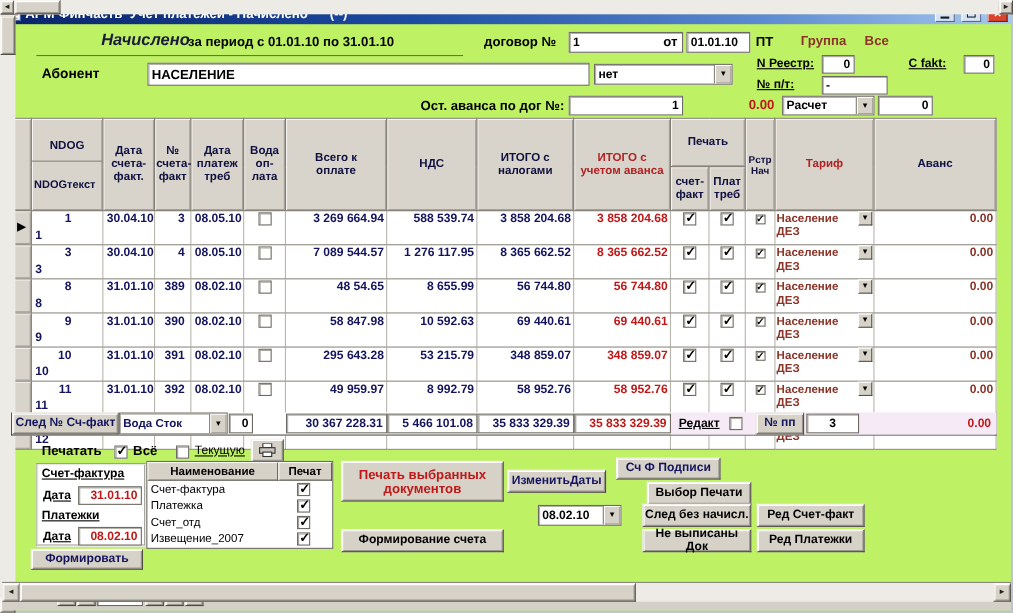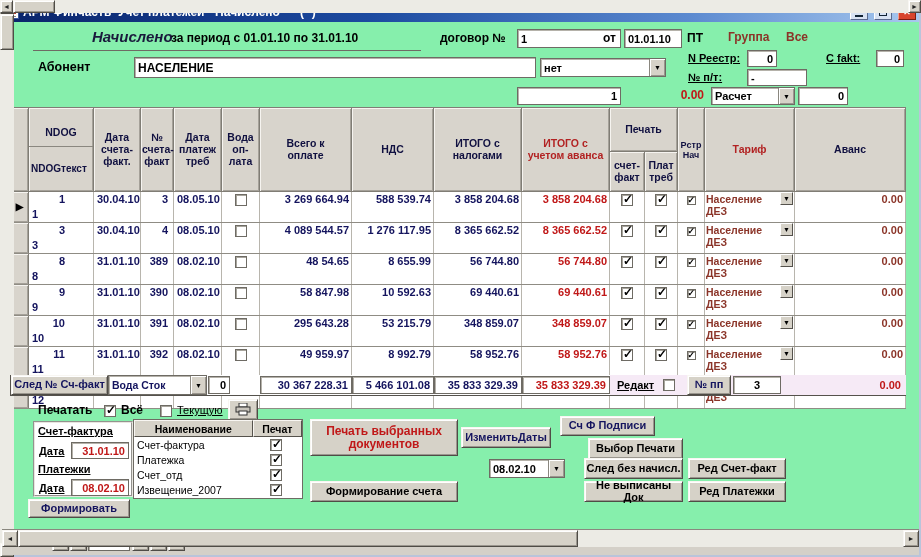--- a/index.html
+++ b/index.html
@@ -1,18 +1,18 @@
 <!DOCTYPE html>
 <html><head>
 <meta charset="utf-8">
 <style>
 *{margin:0;padding:0;box-sizing:border-box;}
 html,body{width:921px;height:557px;}
 body{font-family:"Liberation Sans",sans-serif;background:#9aa4b4;}
-.window{position:relative;width:921px;height:557px;background:#86efac;box-shadow:inset 0 0 0 2px #b9c4da;overflow:hidden;}
+.window{position:relative;width:921px;height:557px;background:#bef264;box-shadow:inset 0 0 0 2px #b9c4da;overflow:hidden;}
 
 .titlebar{position:absolute;left:2px;top:2px;right:2px;height:20px;background:linear-gradient(90deg,#0a246a 0%,#1c4aa0 40%,#5c8ad0 75%,#a8c8ee 100%);display:flex;align-items:center;padding:0 3px;gap:4px;}
 .titlebar .title{color:#fff;font-size:12px;font-weight:bold;flex:1;white-space:pre;overflow:hidden;}
 .appicon{width:14px;height:14px;background:#fff;border:1px solid #35569c;position:relative;flex:0 0 14px;}
 .appicon::before{content:"";position:absolute;left:1px;right:1px;top:1px;height:3px;background:#3a6ec4;}
 .appicon::after{content:"";position:absolute;left:2px;right:2px;top:7px;height:1px;background:#b04030;box-shadow:0 3px 0 #888;}
 .wbtn{width:18px;height:15px;display:flex;align-items:center;justify-content:center;font-size:9px;font-weight:bold;background:#d8e2f2;border:1px solid;border-color:#fff #5a6a8c #5a6a8c #fff;color:#123;margin-left:2px;}
 .wbtn.close{background:#d8442c;color:#fff;border-color:#f0a090 #7a1c10 #7a1c10 #f0a090;}
 .glyph-min{width:8px;height:2px;background:#123;margin-top:8px;}
 .glyph-max{width:8px;height:7px;border:1px solid #123;}
@@ -114,20 +114,21 @@
   <div class="lbl sm" style="left:688px;top:71px;">№ п/т:</div>
   <div class="fld" style="left:747px;top:69px;width:60px;height:17px;">-</div>
 
   <div class="lbl" style="left:38px;top:60px;font-size:12.5px;">Абонент</div>
   <div class="fld" style="left:134px;top:57px;width:402px;height:21px;font-size:12px;">НАСЕЛЕНИЕ</div>
   <div class="combo" style="left:540px;top:58px;width:126px;height:19px;">
     <span class="val">нет</span>
     <span class="dbtn">▼</span>
   </div>
 
+  <div class="lbl" style="left:353px;top:89px;width:160px;text-align:right;">Ост. аванса по дог №:</div>
   <div class="fld r" style="left:517px;top:87px;width:104px;height:18px;">1</div>
   <div class="lbl redtx" style="left:628px;top:88px;width:76px;text-align:right;">0.00</div>
   <div class="combo" style="left:711px;top:87px;width:84px;height:18px;">
     <span class="val">Расчет</span>
     <span class="dbtn">▼</span>
   </div>
   <div class="fld r" style="left:798px;top:87px;width:50px;height:18px;">0</div>
 
   <table class="grid">
     <colgroup>
@@ -216,21 +217,21 @@
         <tr class="grow">
           <td class="sel-cell"></td>
           <td>
             <div class="ndtop">3</div>
             <div class="ndbot">3</div>
           </td>
           <td class="c-date">30.04.10</td>
           <td class="c-no">4</td>
           <td class="c-date">08.05.10</td>
           <td class="c-cb"><span class="cb"></span></td>
-          <td class="c-money">4 089 544.57</td>
+          <td class="c-money">7 089 544.57</td>
           <td class="c-money">1 276 117.95</td>
           <td class="c-money">8 365 662.52</td>
           <td class="c-money redv">8 365 662.52</td>
           <td class="c-cb"><span class="cb on"></span></td>
           <td class="c-cb"><span class="cb on"></span></td>
           <td class="c-cb"><span class="cb sm2 on"></span></td>
           <td class="c-tariff">
             <div class="tline">
               <span class="tval">Население</span>
               <span class="ddm">▼</span>

